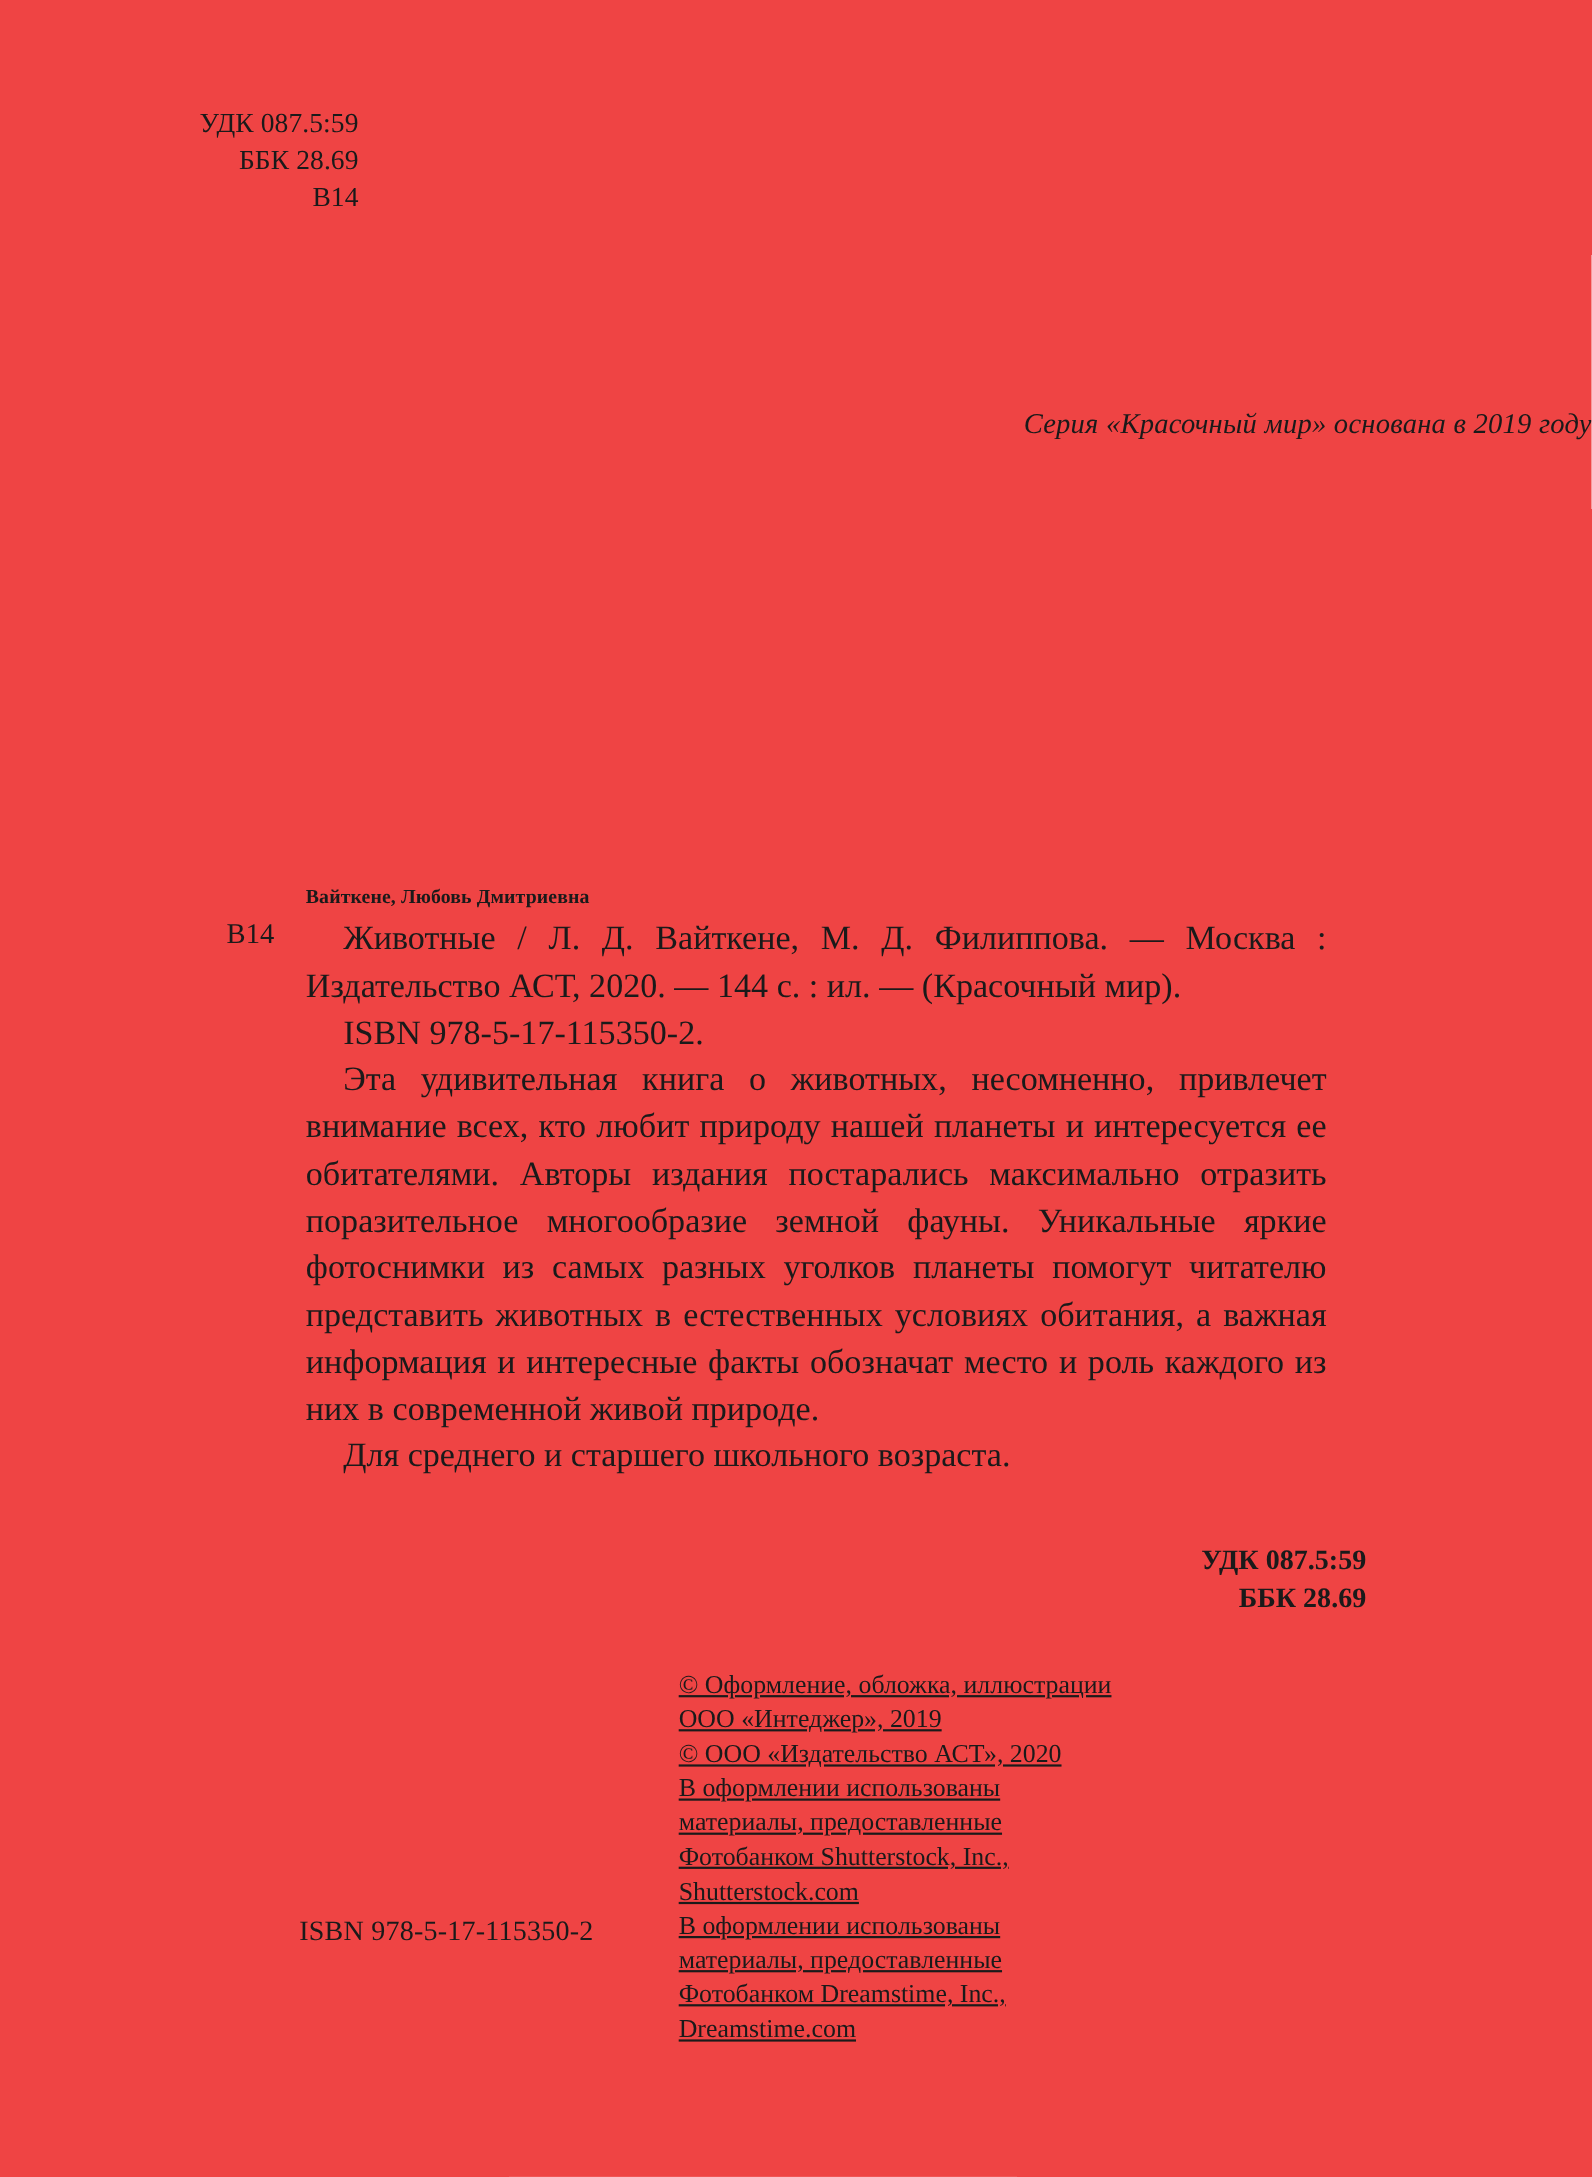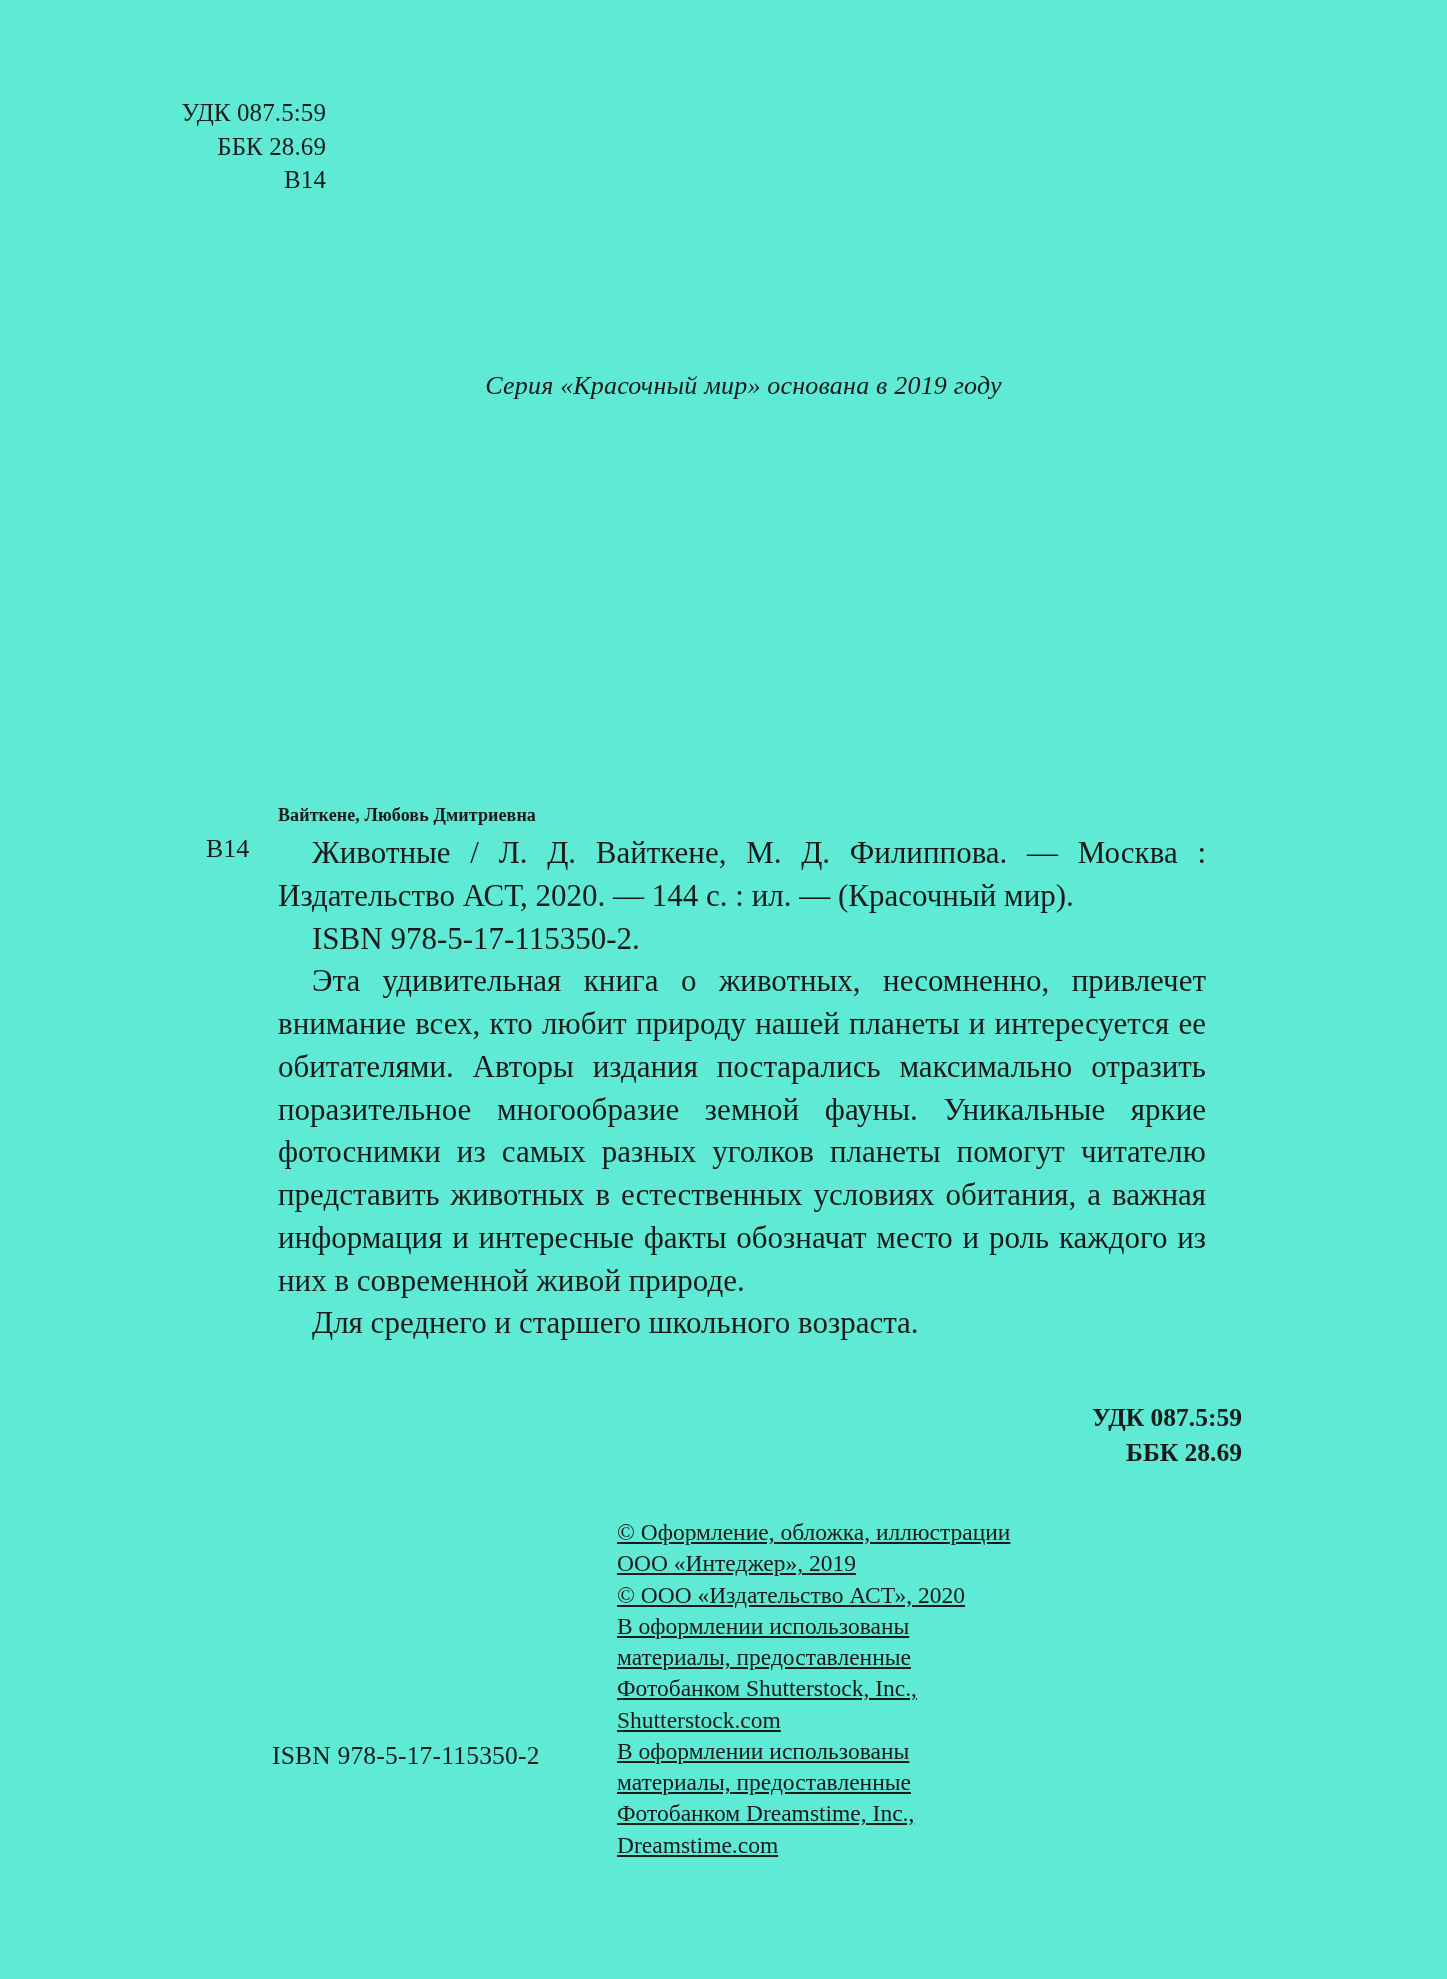--- a/index.html
+++ b/index.html
@@ -9,21 +9,21 @@
     background: #ffffff;
   }
   body {
     font-family: "Liberation Serif", "DejaVu Serif", serif;
     color: #1a1a1a;
   }
   .page {
     position: relative;
     width: 1447px;
     height: 1979px;
-    background: #5eead4;
+    background: #ef4444;
     overflow: hidden;
     box-sizing: border-box;
   }
 
   
   .udk-top {
     position: absolute;
     left: 96px;
     top: 96px;
     width: 230px;
@@ -33,21 +33,21 @@
     letter-spacing: 0.1px;
   }
   .udk-top .line { white-space: nowrap; }
 
   
   .series-line {
     position: absolute;
     left: 0;
     top: 371px;
     width: 1447px;
-    text-align: center;
+    text-align: right;
     font-style: italic;
     font-size: 26px;
     letter-spacing: 0.2px;
     padding-left: 40px;
     box-sizing: border-box;
   }
 
   
   .biblio {
     position: absolute;

